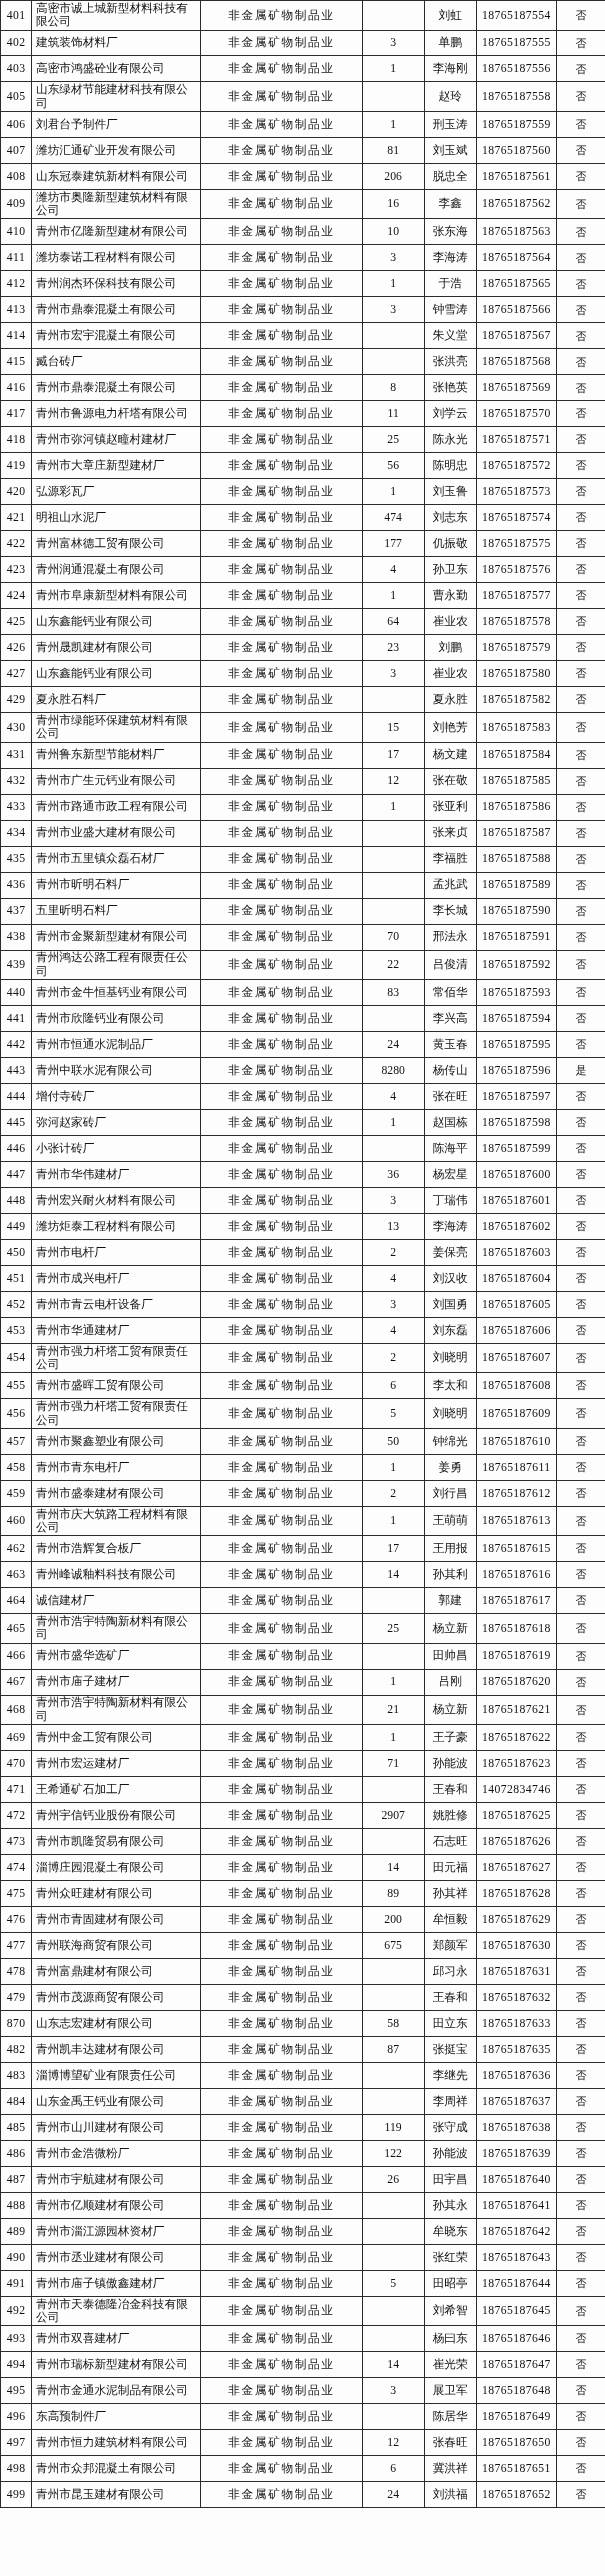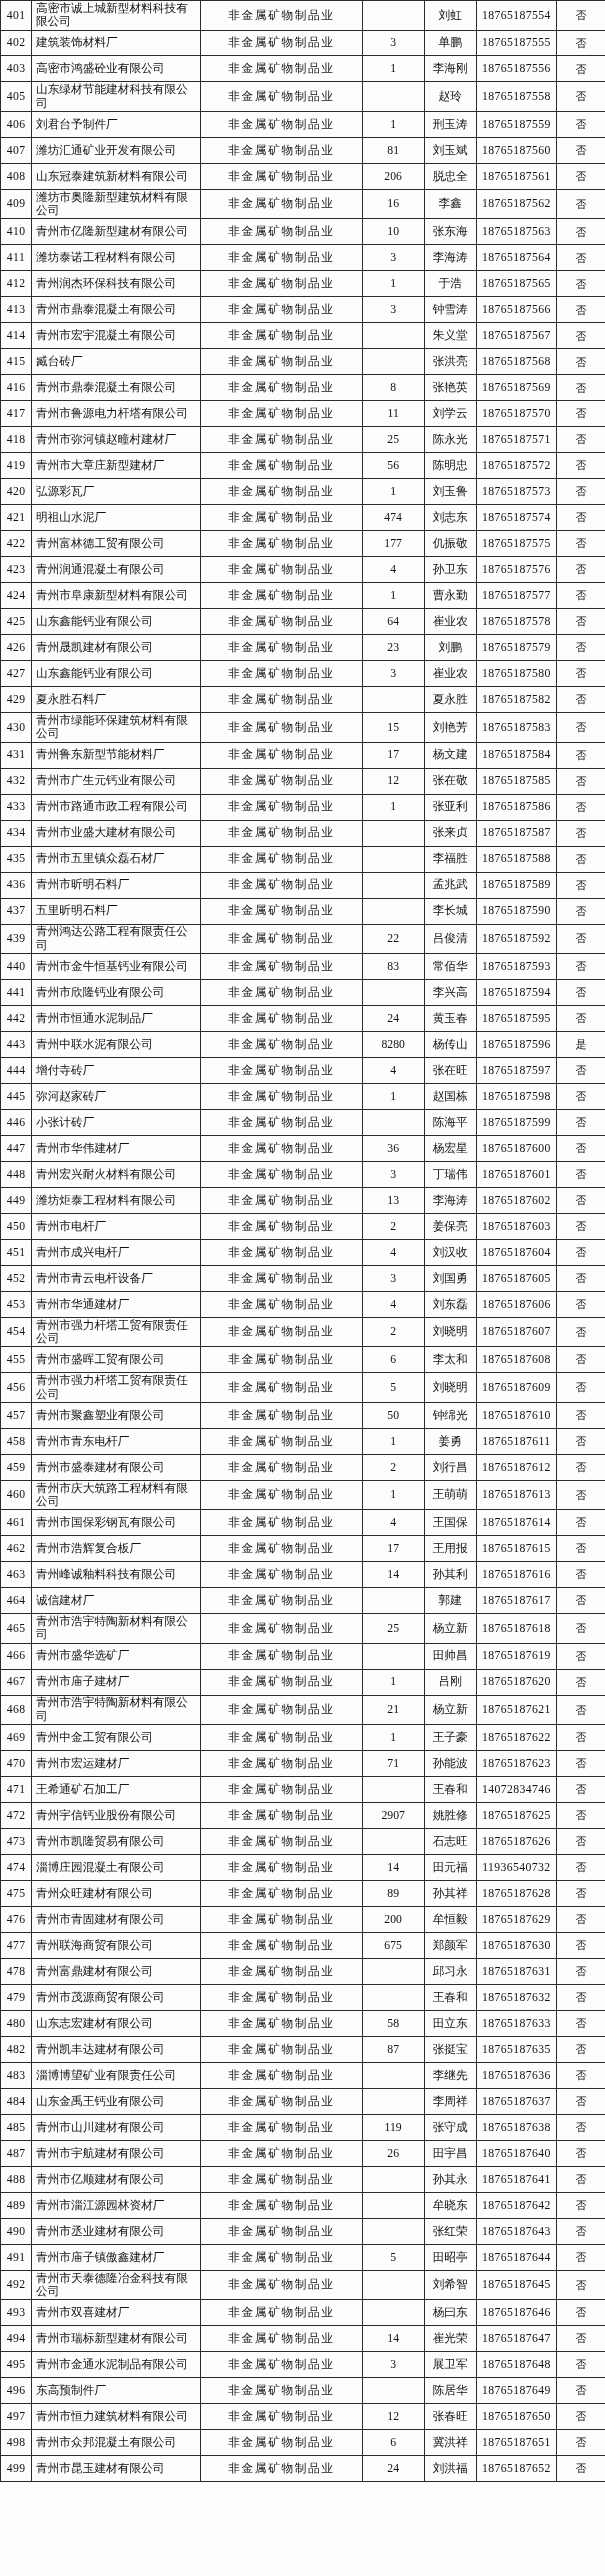--- a/index.html
+++ b/index.html
@@ -389,20 +389,29 @@
         <tr>
     <td class="no">437</td>
     <td class="name">五里昕明石料厂</td>
     <td class="industry">非金属矿物制品业</td>
     <td class="qty"></td>
     <td class="person">李长城</td>
     <td class="phone">18765187590</td>
     <td class="flag">否</td>
   </tr>
         <tr>
+    <td class="no">438</td>
+    <td class="name">青州市金聚新型建材有限公司</td>
+    <td class="industry">非金属矿物制品业</td>
+    <td class="qty">70</td>
+    <td class="person">邢法永</td>
+    <td class="phone">18765187591</td>
+    <td class="flag">否</td>
+  </tr>
+        <tr>
     <td class="no">439</td>
     <td class="name">青州鸿达公路工程有限责任公司</td>
     <td class="industry">非金属矿物制品业</td>
     <td class="qty">22</td>
     <td class="person">吕俊清</td>
     <td class="phone">18765187592</td>
     <td class="flag">否</td>
   </tr>
         <tr>
     <td class="no">440</td>
@@ -587,29 +596,20 @@
         <tr>
     <td class="no">460</td>
     <td class="name">青州市庆大筑路工程材料有限公司</td>
     <td class="industry">非金属矿物制品业</td>
     <td class="qty">1</td>
     <td class="person">王萌萌</td>
     <td class="phone">18765187613</td>
     <td class="flag">否</td>
   </tr>
         <tr>
-    <td class="no">461</td>
-    <td class="name">青州市国保彩钢瓦有限公司</td>
-    <td class="industry">非金属矿物制品业</td>
-    <td class="qty">4</td>
-    <td class="person">王国保</td>
-    <td class="phone">18765187614</td>
-    <td class="flag">否</td>
-  </tr>
-        <tr>
     <td class="no">462</td>
     <td class="name">青州市浩辉复合板厂</td>
     <td class="industry">非金属矿物制品业</td>
     <td class="qty">17</td>
     <td class="person">王用报</td>
     <td class="phone">18765187615</td>
     <td class="flag">否</td>
   </tr>
         <tr>
     <td class="no">463</td>
@@ -709,21 +709,21 @@
     <td class="person">石志旺</td>
     <td class="phone">18765187626</td>
     <td class="flag">否</td>
   </tr>
         <tr>
     <td class="no">474</td>
     <td class="name">淄博庄园混凝土有限公司</td>
     <td class="industry">非金属矿物制品业</td>
     <td class="qty">14</td>
     <td class="person">田元福</td>
-    <td class="phone">11936540732</td>
+    <td class="phone">18765187627</td>
     <td class="flag">否</td>
   </tr>
         <tr>
     <td class="no">475</td>
     <td class="name">青州众旺建材有限公司</td>
     <td class="industry">非金属矿物制品业</td>
     <td class="qty">89</td>
     <td class="person">孙其祥</td>
     <td class="phone">18765187628</td>
     <td class="flag">否</td>
@@ -758,21 +758,21 @@
         <tr>
     <td class="no">479</td>
     <td class="name">青州市茂源商贸有限公司</td>
     <td class="industry">非金属矿物制品业</td>
     <td class="qty"></td>
     <td class="person">王春和</td>
     <td class="phone">18765187632</td>
     <td class="flag">否</td>
   </tr>
         <tr>
-    <td class="no">480</td>
+    <td class="no">870</td>
     <td class="name">山东志宏建材有限公司</td>
     <td class="industry">非金属矿物制品业</td>
     <td class="qty">58</td>
     <td class="person">田立东</td>
     <td class="phone">18765187633</td>
     <td class="flag">否</td>
   </tr>
         <tr>
     <td class="no">482</td>
     <td class="name">青州凯丰达建材有限公司</td>
@@ -800,20 +800,29 @@
     <td class="phone">18765187637</td>
     <td class="flag">否</td>
   </tr>
         <tr>
     <td class="no">485</td>
     <td class="name">青州市山川建材有限公司</td>
     <td class="industry">非金属矿物制品业</td>
     <td class="qty">119</td>
     <td class="person">张守成</td>
     <td class="phone">18765187638</td>
+    <td class="flag">否</td>
+  </tr>
+        <tr>
+    <td class="no">486</td>
+    <td class="name">青州市金浩微粉厂</td>
+    <td class="industry">非金属矿物制品业</td>
+    <td class="qty">122</td>
+    <td class="person">孙能波</td>
+    <td class="phone">18765187639</td>
     <td class="flag">否</td>
   </tr>
         <tr>
     <td class="no">487</td>
     <td class="name">青州市宇航建材有限公司</td>
     <td class="industry">非金属矿物制品业</td>
     <td class="qty">26</td>
     <td class="person">田宇昌</td>
     <td class="phone">18765187640</td>
     <td class="flag">否</td>

